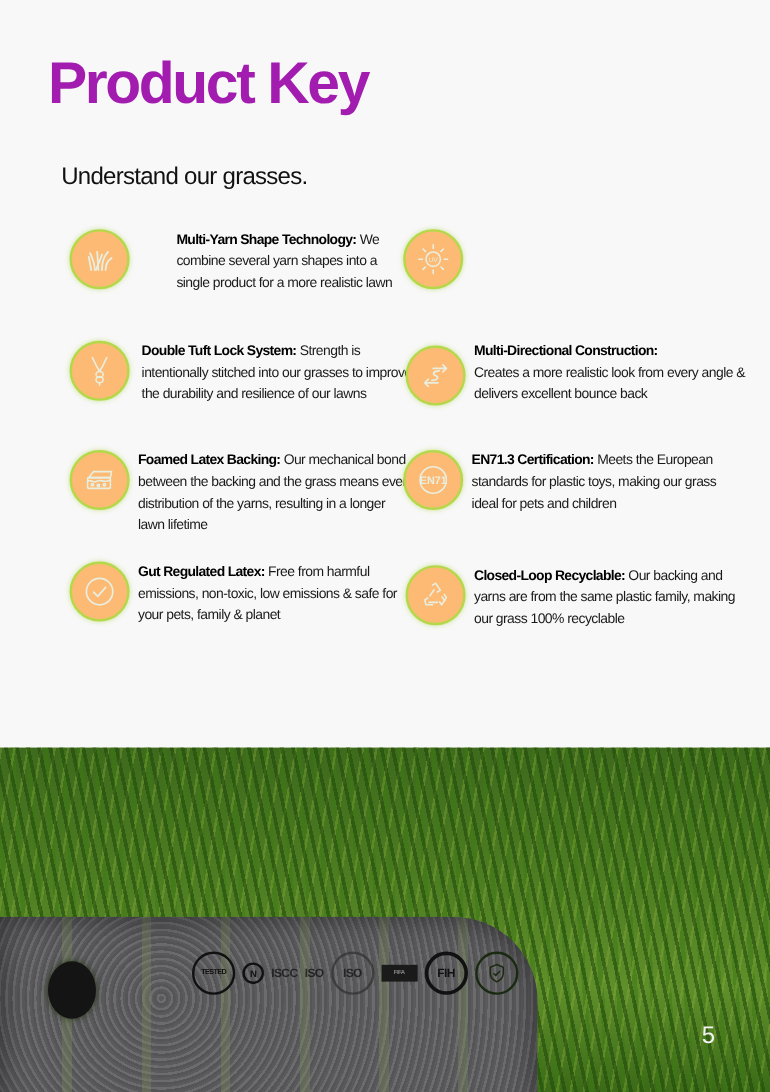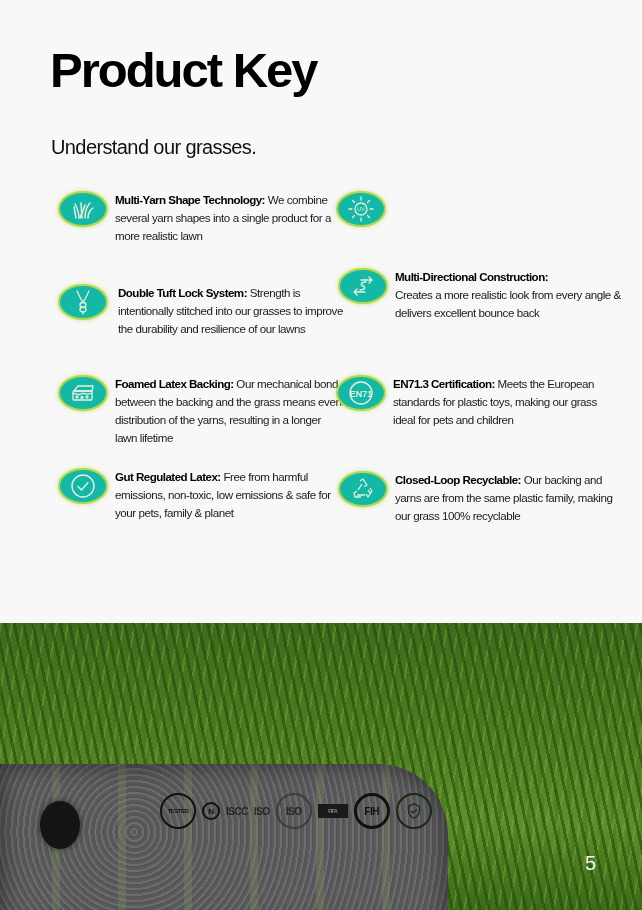--- a/index.html
+++ b/index.html
@@ -4,37 +4,37 @@
 <style>
   * { box-sizing: border-box; margin: 0; padding: 0; }
   html, body { width: 642px; height: 910px; overflow: hidden; }
   body {
     background: #f8f8f8;
     font-family: "Liberation Sans", sans-serif;
     color: #111;
     position: relative;
   }
   .page-title {
-    position: absolute; left: 50px; top: 46px;
+    position: absolute; left: 40px; top: 46px;
     font-size: 49px; font-weight: 700; letter-spacing: -2px;
-    color: #000000; line-height: 1;
+    color: #a21caf; line-height: 1;
   }
   .page-subtitle {
     position: absolute; left: 51px; top: 120px;
     font-size: 20px; letter-spacing: -0.6px; color: #111; margin-top: 16px;
   }
   .feature {
     position: absolute;
     display: flex; align-items: flex-start;
     width: 285px;
   }
   .badge {
     flex: 0 0 auto;
-    width: 50px; height: 36px; border-radius: 50%;
-    background: #14b8a6;
+    width: 50px; height: 50px; border-radius: 50%;
+    background: #fdba74;
     border: 2px solid #b5d84a;
     box-shadow: 0 0 4px rgba(160,210,60,0.55);
     display: flex; align-items: center; justify-content: center;
   }
   .badge svg { width: 30px; height: 30px; }
   .ftext {
     margin-left: 7px;
     font-size: 11.6px; line-height: 18px; letter-spacing: -0.45px; color: #1a1a1a;
   }
   .ftext b { font-weight: 700; color: #000; letter-spacing: -0.55px; }
@@ -77,21 +77,21 @@
     position: absolute; right: 46px; top: 229px;
     font-size: 20px; color: #f2f2f2; font-weight: 400;
   }
 </style>
 </head>
 <body>
 
 <h1 class="page-title">Product Key</h1>
 <p class="page-subtitle">Understand our grasses.</p>
 
-<div class="feature" style="left:58px;top:191px;">
+<div class="feature" style="left:58px;top:191px;gap:32px;">
   <div class="badge">
     <svg viewBox="0 0 30 30" fill="none" stroke="#e8efe0" stroke-width="1.5" stroke-linecap="round">
       <path d="M8 24 L6 13"></path>
         <path d="M11 24 C11 18 9 14 7 10"></path>
         <path d="M14 24 L13 9"></path>
       <path d="M17 24 C17 17 19 12 22 9"></path>
         <path d="M20 24 C20 19 22 16 25 14"></path>
         <path d="M12 24 C14 18 16 15 17 11"></path>
     </svg>
   </div>
@@ -113,21 +113,21 @@
     <svg viewBox="0 0 30 30" fill="none" stroke="#e8efe0" stroke-width="1.3" stroke-linecap="round">
       <path d="M9 4 C12 10 13 13 15 15 C17 13 18 10 21 4"></path>
       <ellipse cx="15" cy="18" rx="3" ry="2.5"></ellipse>
         <ellipse cx="15" cy="22.5" rx="3" ry="2.5"></ellipse>
       <path d="M15 25 L15 27"></path>
     </svg>
   </div>
   <div class="ftext" style="margin-left:10px;"><b>Double Tuft Lock System:</b><span> Strength is intentionally stitched into our grasses to improve the durability and resilience of our lawns</span></div>
 </div>
 
-<div class="feature" style="left:338px;top:268px;">
+<div class="feature" style="left:338px;top:284px;align-items:flex-end;">
   <div class="badge">
     <svg viewBox="0 0 30 30" fill="none" stroke="#e8efe0" stroke-width="1.4" stroke-linecap="round" stroke-linejoin="round">
       <path d="M13 9 H24 L21 6 M24 9 L21 12"></path>
       <path d="M17 21 H6 L9 18 M6 21 L9 24"></path>
       <path d="M18 11 C13 11 12 14 15 15 C18 16 17 19 12 19"></path>
     </svg>
   </div>
   <div class="ftext"><b>Multi-Directional Construction:</b><br><span> Creates a more realistic look from every angle &amp; delivers excellent bounce back</span></div>
 </div>
 

